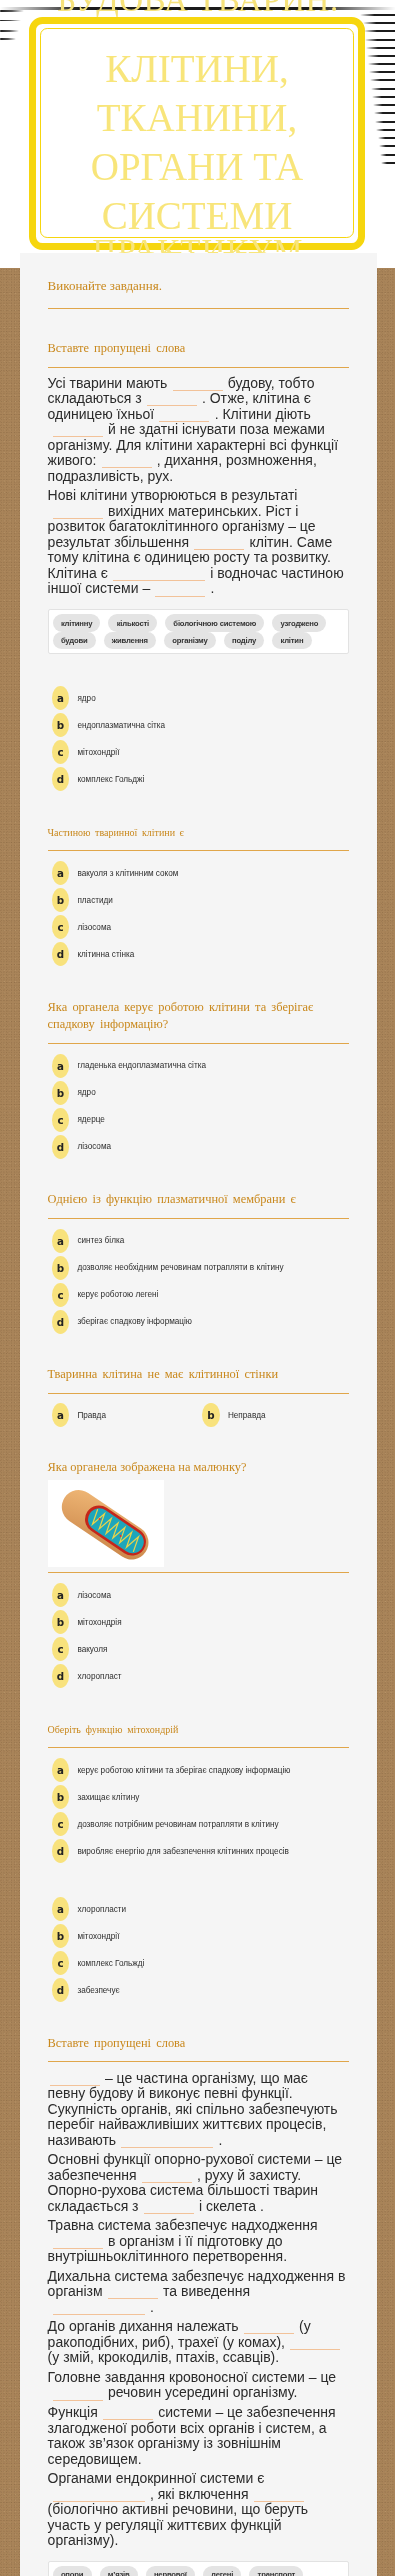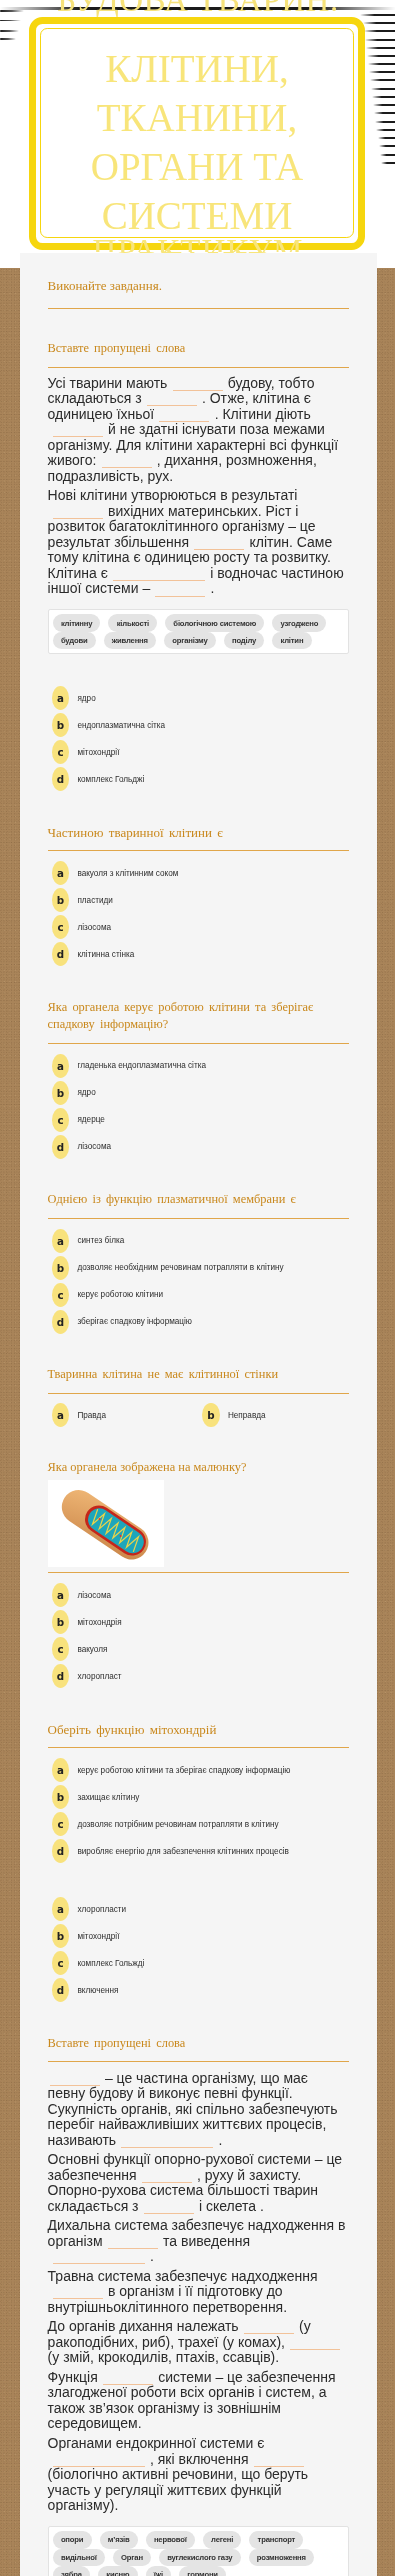--- a/index.html
+++ b/index.html
@@ -73,21 +73,21 @@
     font-family: "Liberation Serif", serif; font-size: 13px; color: #c9881c;
     padding: 0 0 14.4px 0; border-bottom: 1px solid #e0a64a; margin-bottom: 5.2px;
   }
   .section { margin-top: 31px; }
   .section:first-of-type { margin-top: 23px; }
   .q-title {
     font-family: "Liberation Serif", serif; font-size: 12.4px; line-height: 17.5px;
     color: #c9881c; padding-bottom: 9.3px; border-bottom: 1px solid #e0a64a; margin-bottom: 8.2px;
     word-spacing: 2.1px;
   }
-  .q-title.small { font-size: 13px; }
+  .q-title.small { font-size: 10px; }
   .cloze {
     font-size: 14px; line-height: 15.5px; color: #2b2b2b;
   }
   .cloze p { margin-bottom: 4.1px; }
   .blank {
     display: inline-block; width: 50px; height: 10.3px; vertical-align: -3.1px;
     border-bottom: 1px solid #f2c299; margin: 0 5.2px;
   }
   .blank.w2 { width: 92px; }
   .blank.w3 { width: 77px; }
@@ -254,21 +254,21 @@
       <div class="option">
           <span class="badge">a</span>
           <span class="opt-text">синтез білка</span>
         </div>
       <div class="option">
           <span class="badge">b</span>
           <span class="opt-text">дозволяє необхідним речовинам потрапляти в клітину</span>
         </div>
       <div class="option">
           <span class="badge">c</span>
-          <span class="opt-text">керує роботою клітини</span>
+          <span class="opt-text">керує роботою легені</span>
         </div>
       <div class="option">
           <span class="badge">d</span>
           <span class="opt-text">зберігає спадкову інформацію</span>
         </div>
     </div>
   </div>
 
   <div class="section">
     <div class="q-title">Тваринна клітина не має клітинної стінки</div>
@@ -356,33 +356,34 @@
       <div class="option">
           <span class="badge">b</span>
           <span class="opt-text">мітохондрії</span>
         </div>
       <div class="option">
           <span class="badge">c</span>
           <span class="opt-text">комплекс Гольжді</span>
         </div>
       <div class="option">
           <span class="badge">d</span>
-          <span class="opt-text">включення</span>
+          <span class="opt-text">забезпечує</span>
         </div>
     </div>
   </div>
 
   <div class="section">
     <div class="q-title">Вставте пропущені слова</div>
     <div class="cloze">
       <p><span class="blank" style="margin-left:2.1px"></span><span>– це частина організму, що має певну будову й виконує певні функції. Сукупність органів, які спільно забезпечують перебіг найважливіших життєвих процесів, називають</span><span class="blank w2"></span><span>.</span></p>
       <p><span>Основні функції опорно-рухової системи – це забезпечення</span><span class="blank"></span><span>, руху й захисту. Опорно-рухова система більшості тварин складається з</span><span class="blank"></span><span>і скелета .</span></p>
+      <p><span>Травна система забезпечує надходження</span><span class="blank"></span><span>в організм і її підготовку до внутрішньоклітинного перетворення.</span></p>
       <p><span>Дихальна система забезпечує надходження в організм</span><span class="blank"></span><span>та виведення</span><span class="blank w2"></span><span>.</span></p>
-      <p><span>Травна система забезпечує надходження</span><span class="blank"></span><span>в організм і її підготовку до внутрішньоклітинного перетворення.</span></p>
       <p><span>До органів дихання належать</span><span class="blank"></span><span>(у ракоподібних, риб), трахеї (у комах),</span><span class="blank"></span><span>(у змій, крокодилів, птахів, ссавців).</span></p>
+      <p><span>Головне завдання кровоносної системи – це</span><span class="blank"></span><span>речовин усередині організму.</span></p>
       <p><span>Функція</span><span class="blank"></span><span>системи – це забезпечення злагодженої роботи всіх органів і систем, а також зв’язок організму із зовнішнім середовищем.</span></p>
       <p><span>Органами ендокринної системи є</span><span class="blank w2"></span><span>, які включення</span><span class="blank"></span><span>(біологічно активні речовини, що беруть участь у регуляції життєвих функцій організму).</span></p>
     </div>
     <div class="bank">
       <div class="chip">опори</div>
       <div class="chip">м’язів</div>
       <div class="chip">нервової</div>
       <div class="chip">легені</div>
       <div class="chip">транспорт</div>
       <div class="chip">видільної</div>

